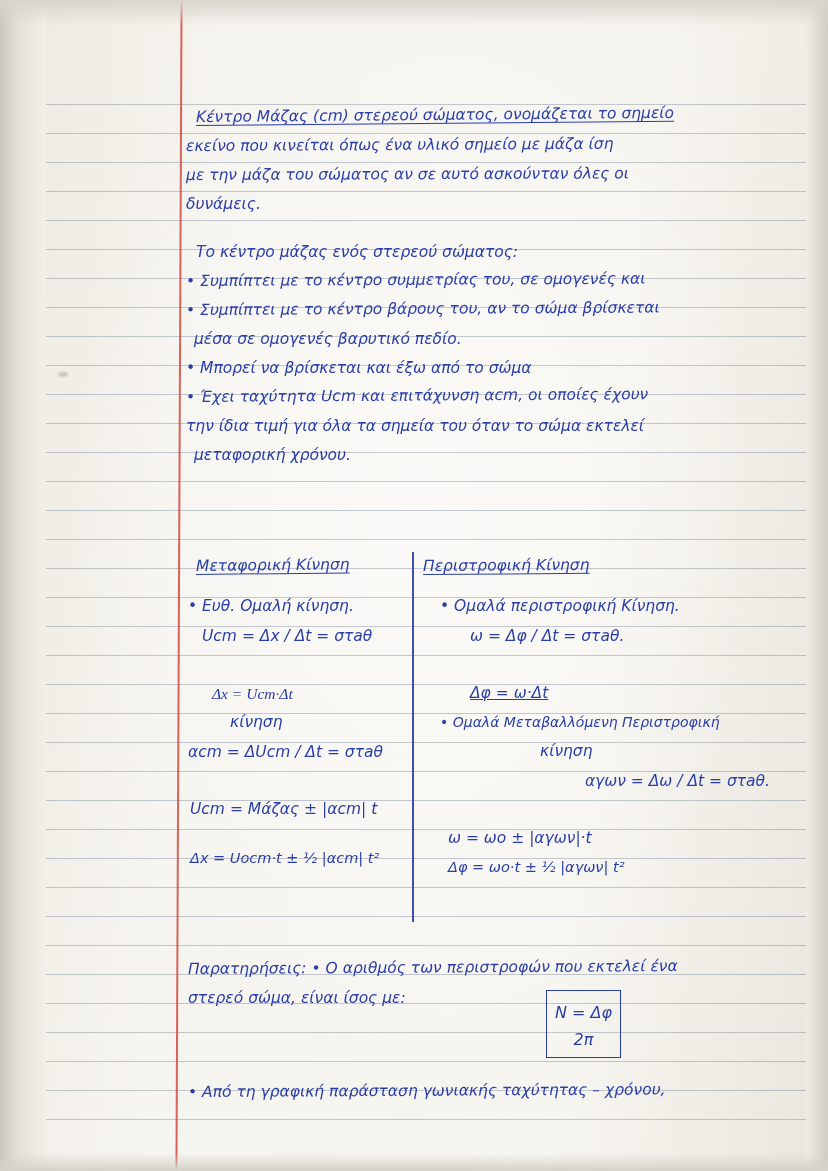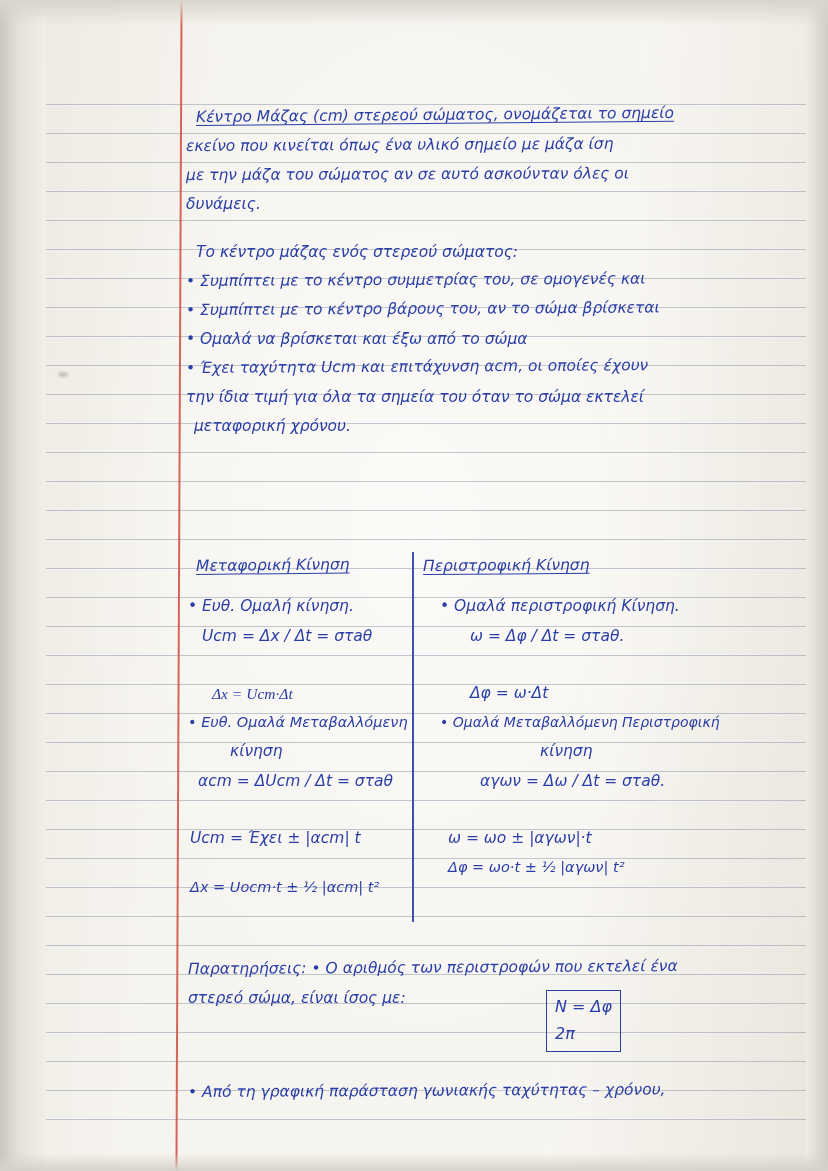--- a/index.html
+++ b/index.html
@@ -100,26 +100,26 @@
   
   .tbl-divider {
     position: absolute;
     width: 1.6px;
     background: #2a3ea8;
     opacity: .9;
   }
   .boxed {
     position: absolute;
     border: 1.8px solid #2a3ea8;
-    padding: 2px 8px 4px 8px;
+    padding: 8px 8px 4px 8px;
     color: #2a3ea8;
     font-style: italic;
     font-size: 16px;
     line-height: 27px;
-    text-align: left;
+    text-align: center;
   }
   .boxed .top { display: block; }
   .boxed .bot { display: block; }
   .smudge {
     position: absolute;
     width: 10px; height: 5px;
     background: rgba(120,120,120,.35);
     border-radius: 50%;
     filter: blur(1.2px);
   }
@@ -146,53 +146,53 @@
     <div class="line" style="margin-left:-10px;">δυνάμεις.</div>
   </div>
 
   <div class="block" style="left:196px; top:238px;">
     <div class="line">Το κέντρο μάζας ενός στερεού σώματος:</div>
   </div>
 
   <div class="block" style="left:186px; top:267px; width:620px;">
     <div class="line" style="transform: rotate(-0.3deg);">• Συμπίπτει με το κέντρο συμμετρίας του, σε ομογενές και</div>
     <div class="line" style="transform: rotate(-0.3deg);">• Συμπίπτει με το κέντρο βάρους του, αν το σώμα βρίσκεται</div>
-    <div class="line">• Ομαλά να βρίσκεται και έξω από το σώμα</div>
+    <div class="line" style="margin-left:8px;">μέσα σε ομογενές βαρυτικό πεδίο.</div>
+    <div class="line">• Μπορεί να βρίσκεται και έξω από το σώμα</div>
     <div class="line" style="transform: rotate(-0.35deg);">• Έχει ταχύτητα Ucm και επιτάχυνση αcm, οι οποίες έχουν</div>
     <div class="line" style="">την ίδια τιμή για όλα τα σημεία του όταν το σώμα εκτελεί</div>
     <div class="line" style="margin-left:8px;">μεταφορική χρόνου.</div>
   </div>
 
   <div class="tbl-divider" style="left:412px; top:552px; height:370px;"></div>
 
   <div class="block" style="left:196px; top:552px;">
     <div class="line u" style="transform: rotate(-0.6deg);">Μεταφορική Κίνηση</div>
   </div>
   <div class="block" style="left:423px; top:552px;">
     <div class="line u" style="transform: rotate(-0.4deg);">Περιστροφική Κίνηση</div>
   </div>
 
   <div class="block" style="left:188px; top:592px; width:215px;">
     <div class="line">• Ευθ. Ομαλή κίνηση.</div>
     <div class="line" style="margin-left:14px; height:58px; line-height:30px;">Ucm = Δx / Δt = στaθ</div>
     <div class="line" style="margin-left:24px;font-family:Liberation Serif, serif;">Δx = Ucm·Δt</div>
-    <div class="line" style="font-size:14.5px;">• Ευθ. Ομαλά Μεταβαλλόμενη</div>
     <div class="line" style="margin-left:42px;">κίνηση</div>
-    <div class="line" style="margin-left:10px; height:58px; line-height:30px;">αcm = ΔUcm / Δt = στaθ</div>
-    <div class="line" style="margin-left:2px;">Ucm = Έχει ± |αcm| t</div>
+    <div class="line" style="height:58px; line-height:30px;">αcm = ΔUcm / Δt = στaθ</div>
+    <div class="line" style="margin-left:2px;">Ucm = Μάζας ± |αcm| t</div>
     <div class="line" style="margin-left:2px; font-size:14.5px;margin-top:20px;">Δx = Uocm·t ± ½ |αcm| t²</div>
   </div>
 
   <div class="block" style="left:440px; top:592px; width:330px;">
     <div class="line">• Ομαλά περιστροφική Κίνηση.</div>
     <div class="line" style="margin-left:30px; height:58px; line-height:30px;">ω = Δφ / Δt = στaθ.</div>
-    <div class="line" style="margin-left:30px;">Δφ = ω·Δt</div>
+    <div class="line" style="margin-left:30px;text-decoration:underline;">Δφ = ω·Δt</div>
     <div class="line" style="font-size:14px;">• Ομαλά Μεταβαλλόμενη Περιστροφική</div>
     <div class="line" style="margin-left:100px;">κίνηση</div>
-    <div class="line" style="margin-left:40px; height:58px; line-height:30px;">αγων = Δω / Δt = στaθ.</div>
+    <div class="line" style="margin-left:22px; height:58px; line-height:30px;text-align:right;">αγων = Δω / Δt = στaθ.</div>
     <div class="line" style="margin-left:8px;">ω = ωο ± |αγων|·t</div>
     <div class="line" style="margin-left:8px; font-size:14.5px;">Δφ = ωο·t ± ½ |αγων| t²</div>
   </div>
 
   <div class="block" style="left:188px; top:955px; width:610px;">
     <div class="line" style="transform: rotate(-0.35deg);">Παρατηρήσεις: • Ο αριθμός των περιστροφών που εκτελεί ένα</div>
     <div class="line">στερεό σώμα, είναι ίσος με:</div>
   </div>
 
   <div class="boxed" style="left:546px; top:990px;">

